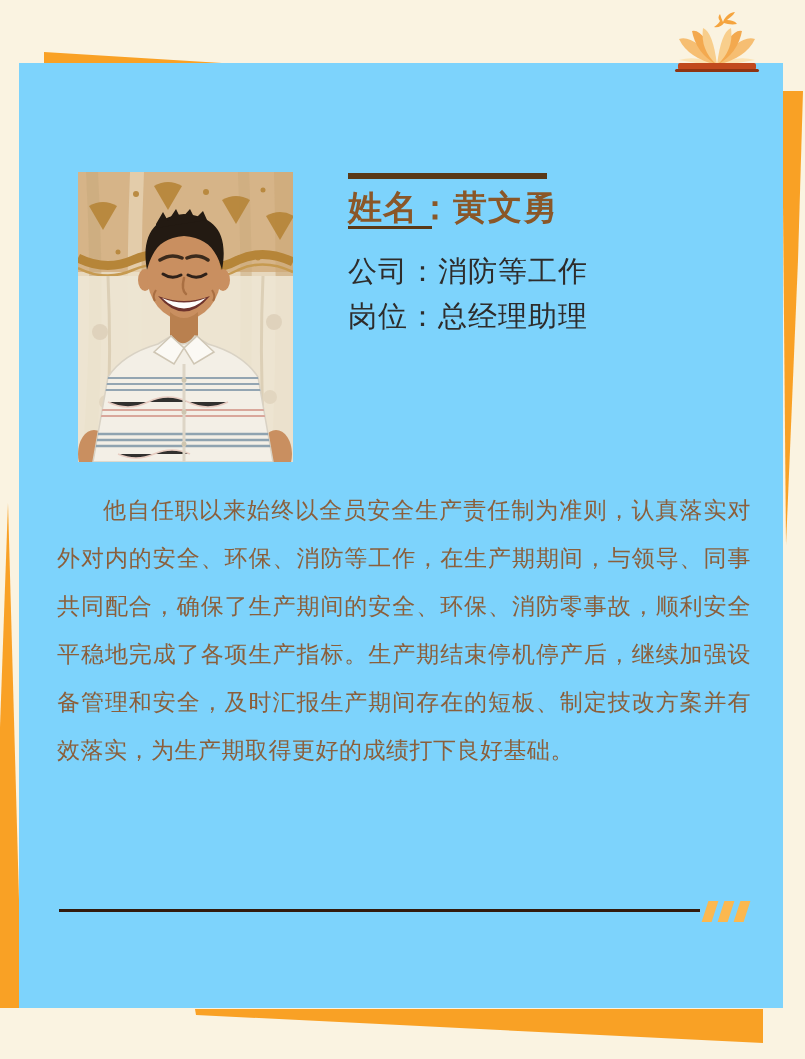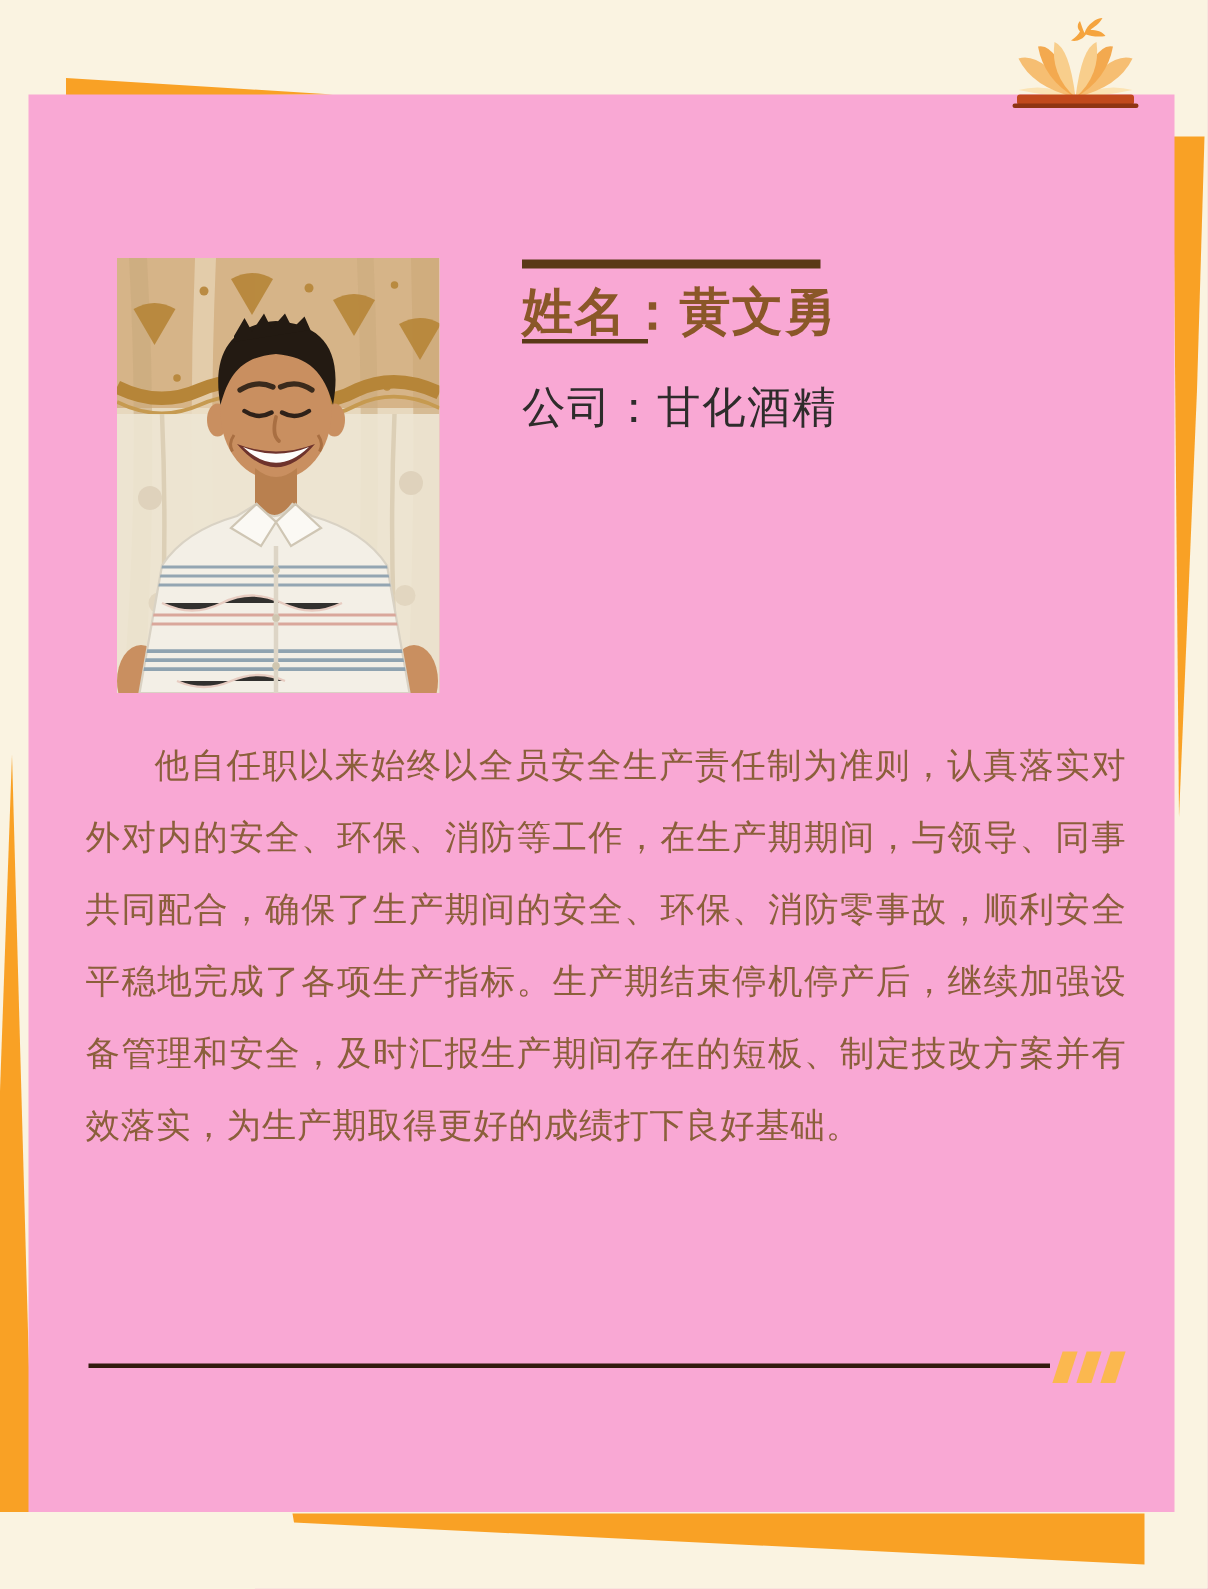--- a/index.html
+++ b/index.html
@@ -4,21 +4,21 @@
 <style>
   html,body{margin:0;padding:0;background:#FAF3E1;}
   .page{
     position:relative;width:805px;height:1059px;overflow:hidden;
     background:#FAF3E1;
     font-family:"Liberation Sans","DejaVu Sans",sans-serif;
   }
   .decor{position:absolute;left:0;top:0;z-index:0;}
   .card{
     position:absolute;left:19px;top:63px;width:764px;height:945px;
-    background:#f9a8d4;z-index:1;
+    background:#7dd3fc;z-index:1;
   }
   .book-icon{position:absolute;left:674px;top:8px;z-index:3;}
   .photo{
     position:absolute;left:59px;top:109px;width:215px;height:290px;
     overflow:hidden;background:#E7D8BE;
   }
   .heading-bar{position:absolute;left:329px;top:110px;width:199px;height:6px;background:#5A3917;}
   .name-row{
     position:absolute;left:329px;top:122px;
     font-size:34px;font-weight:bold;color:#8A5728;letter-spacing:1px;white-space:nowrap;
@@ -162,21 +162,24 @@
       </svg>
     </div>
 
     <div class="heading-bar"></div>
     <div class="name-row">
       <span>姓名：</span><span>黄文勇</span>
     </div>
     <div class="name-underline"></div>
 
     <div class="info-row company-row">
-      <span>公司：</span><span>甘化酒精</span>
+      <span>公司：</span><span>消防等工作</span>
+    </div>
+    <div class="info-row position-row">
+      <span>岗位：</span><span>总经理助理</span>
     </div>
 
     <p class="description">他自任职以来始终以全员安全生产责任制为准则，认真落实对外对内的安全、环保、消防等工作，在生产期期间，与领导、同事共同配合，确保了生产期间的安全、环保、消防零事故，顺利安全平稳地完成了各项生产指标。生产期结束停机停产后，继续加强设备管理和安全，及时汇报生产期间存在的短板、制定技改方案并有效落实，为生产期取得更好的成绩打下良好基础。</p>
 
     <div class="divider"></div>
     <div class="slashes">
       <div class="slash"></div>
       <div class="slash"></div>
       <div class="slash"></div>
     </div>

